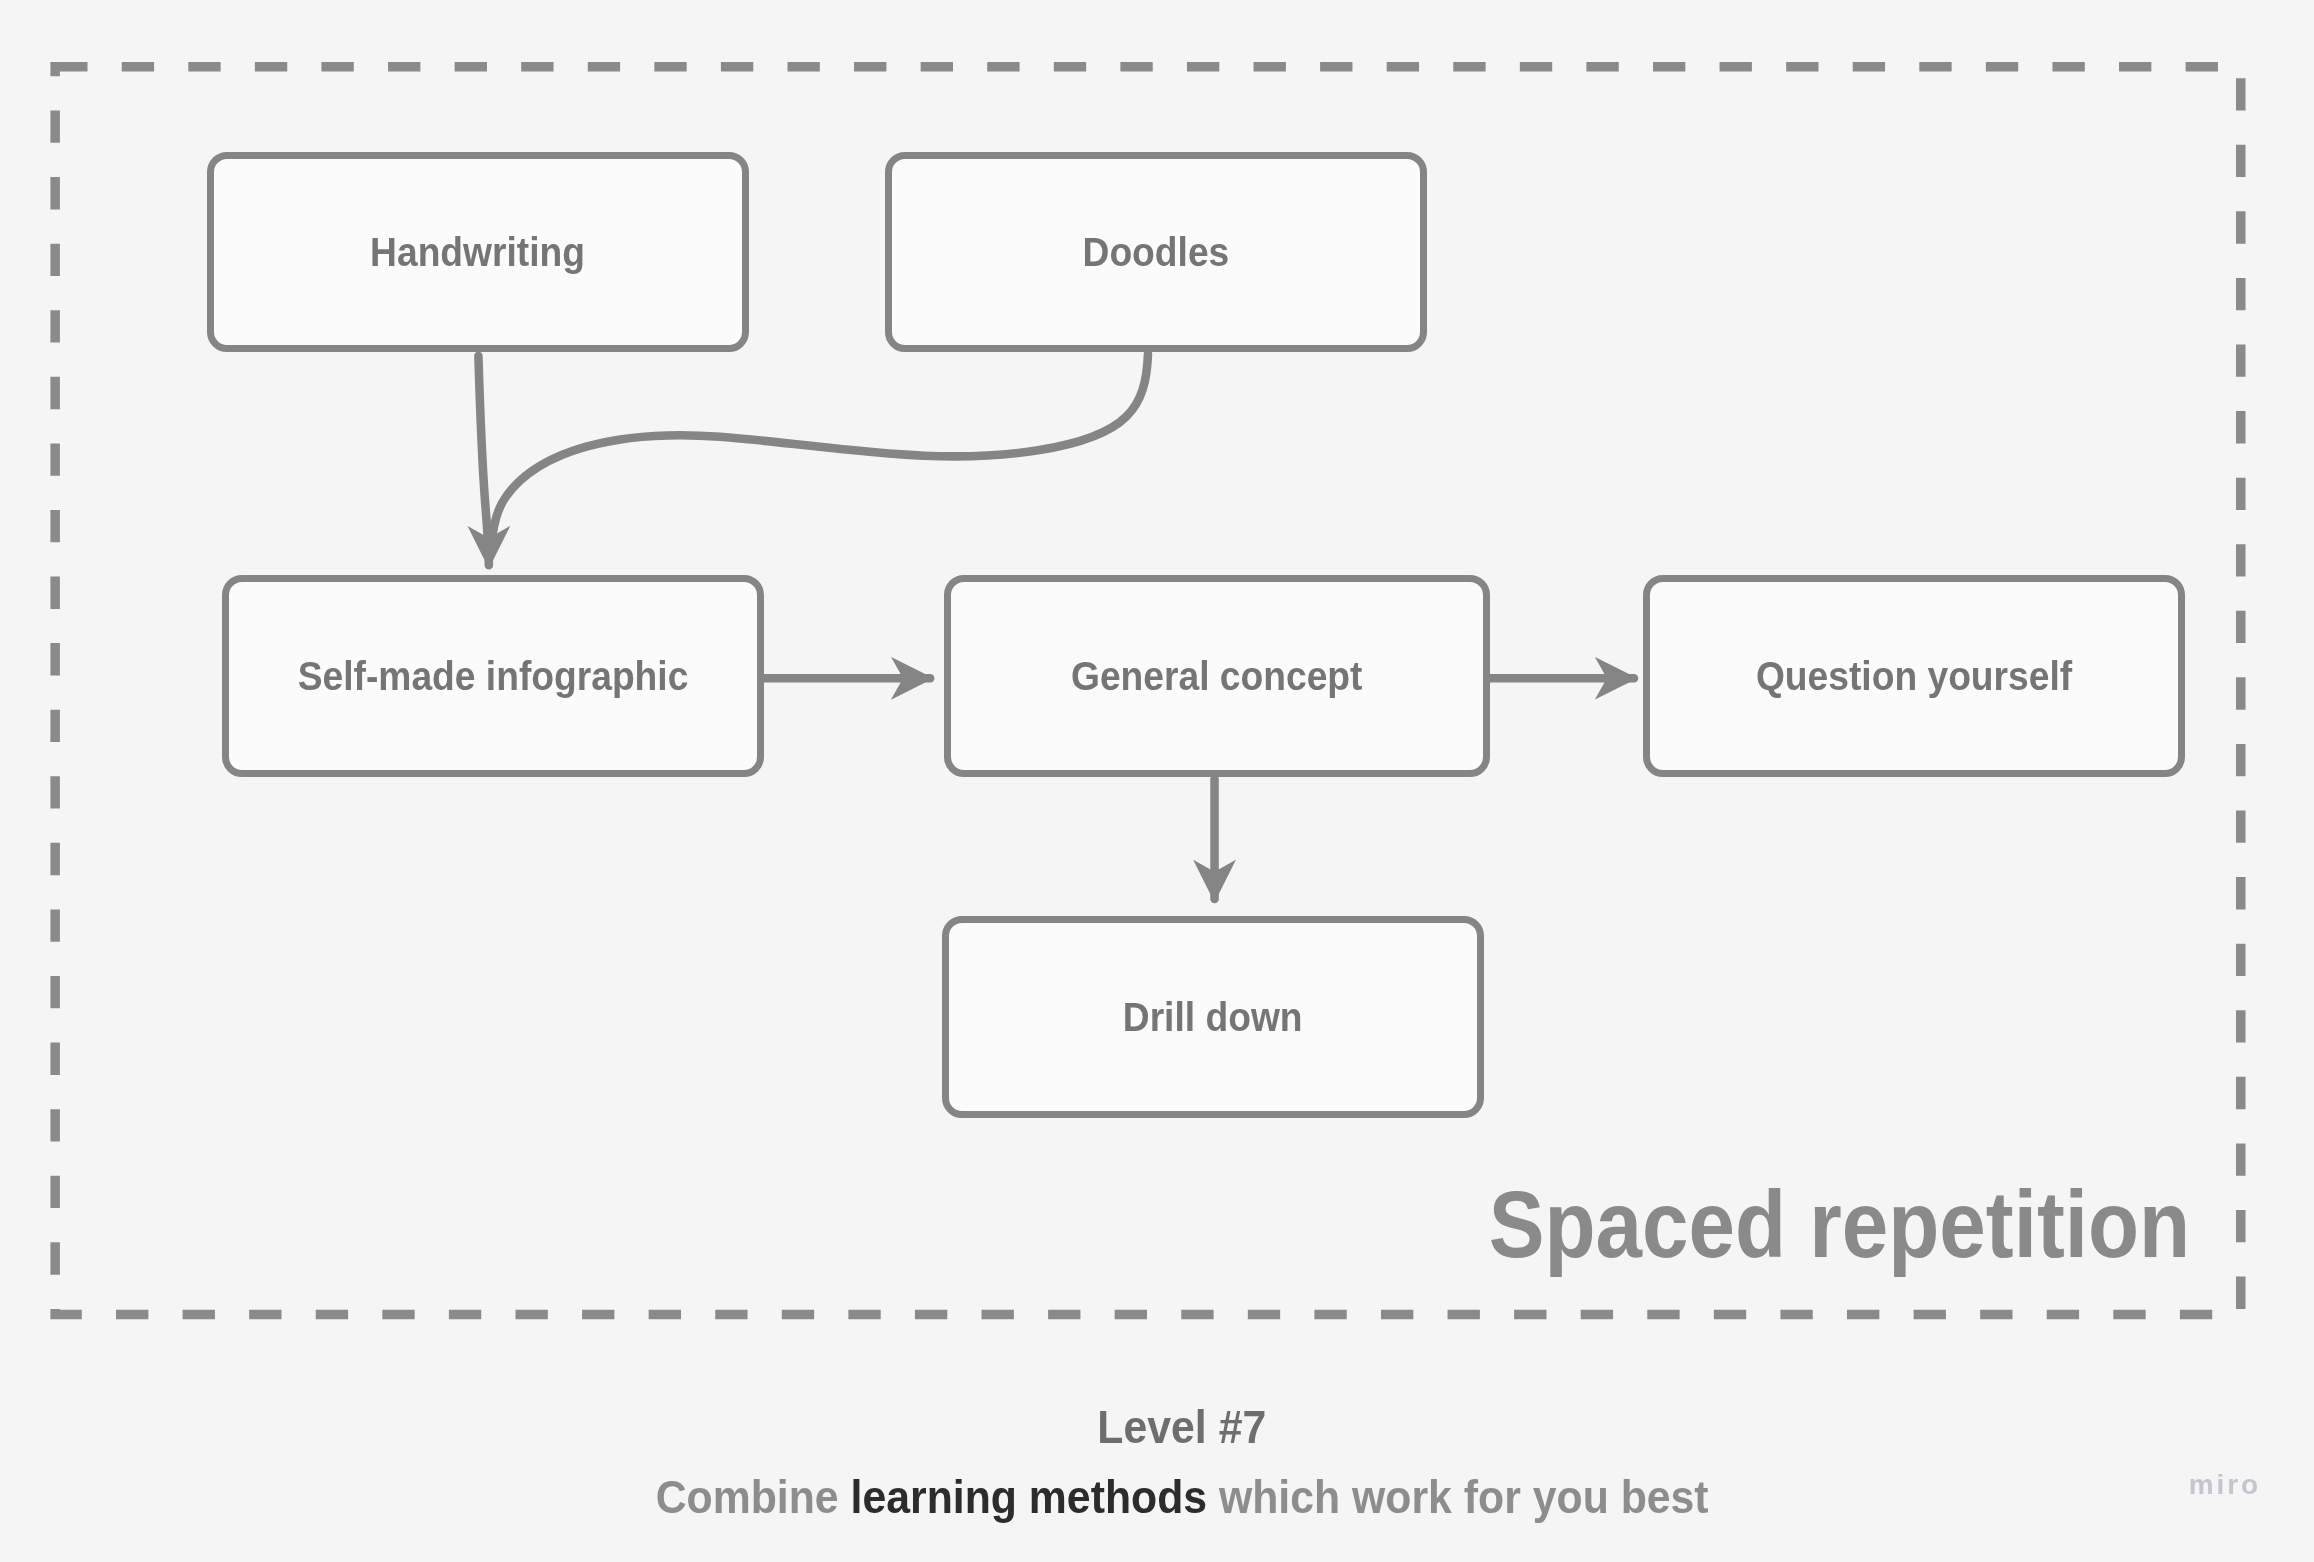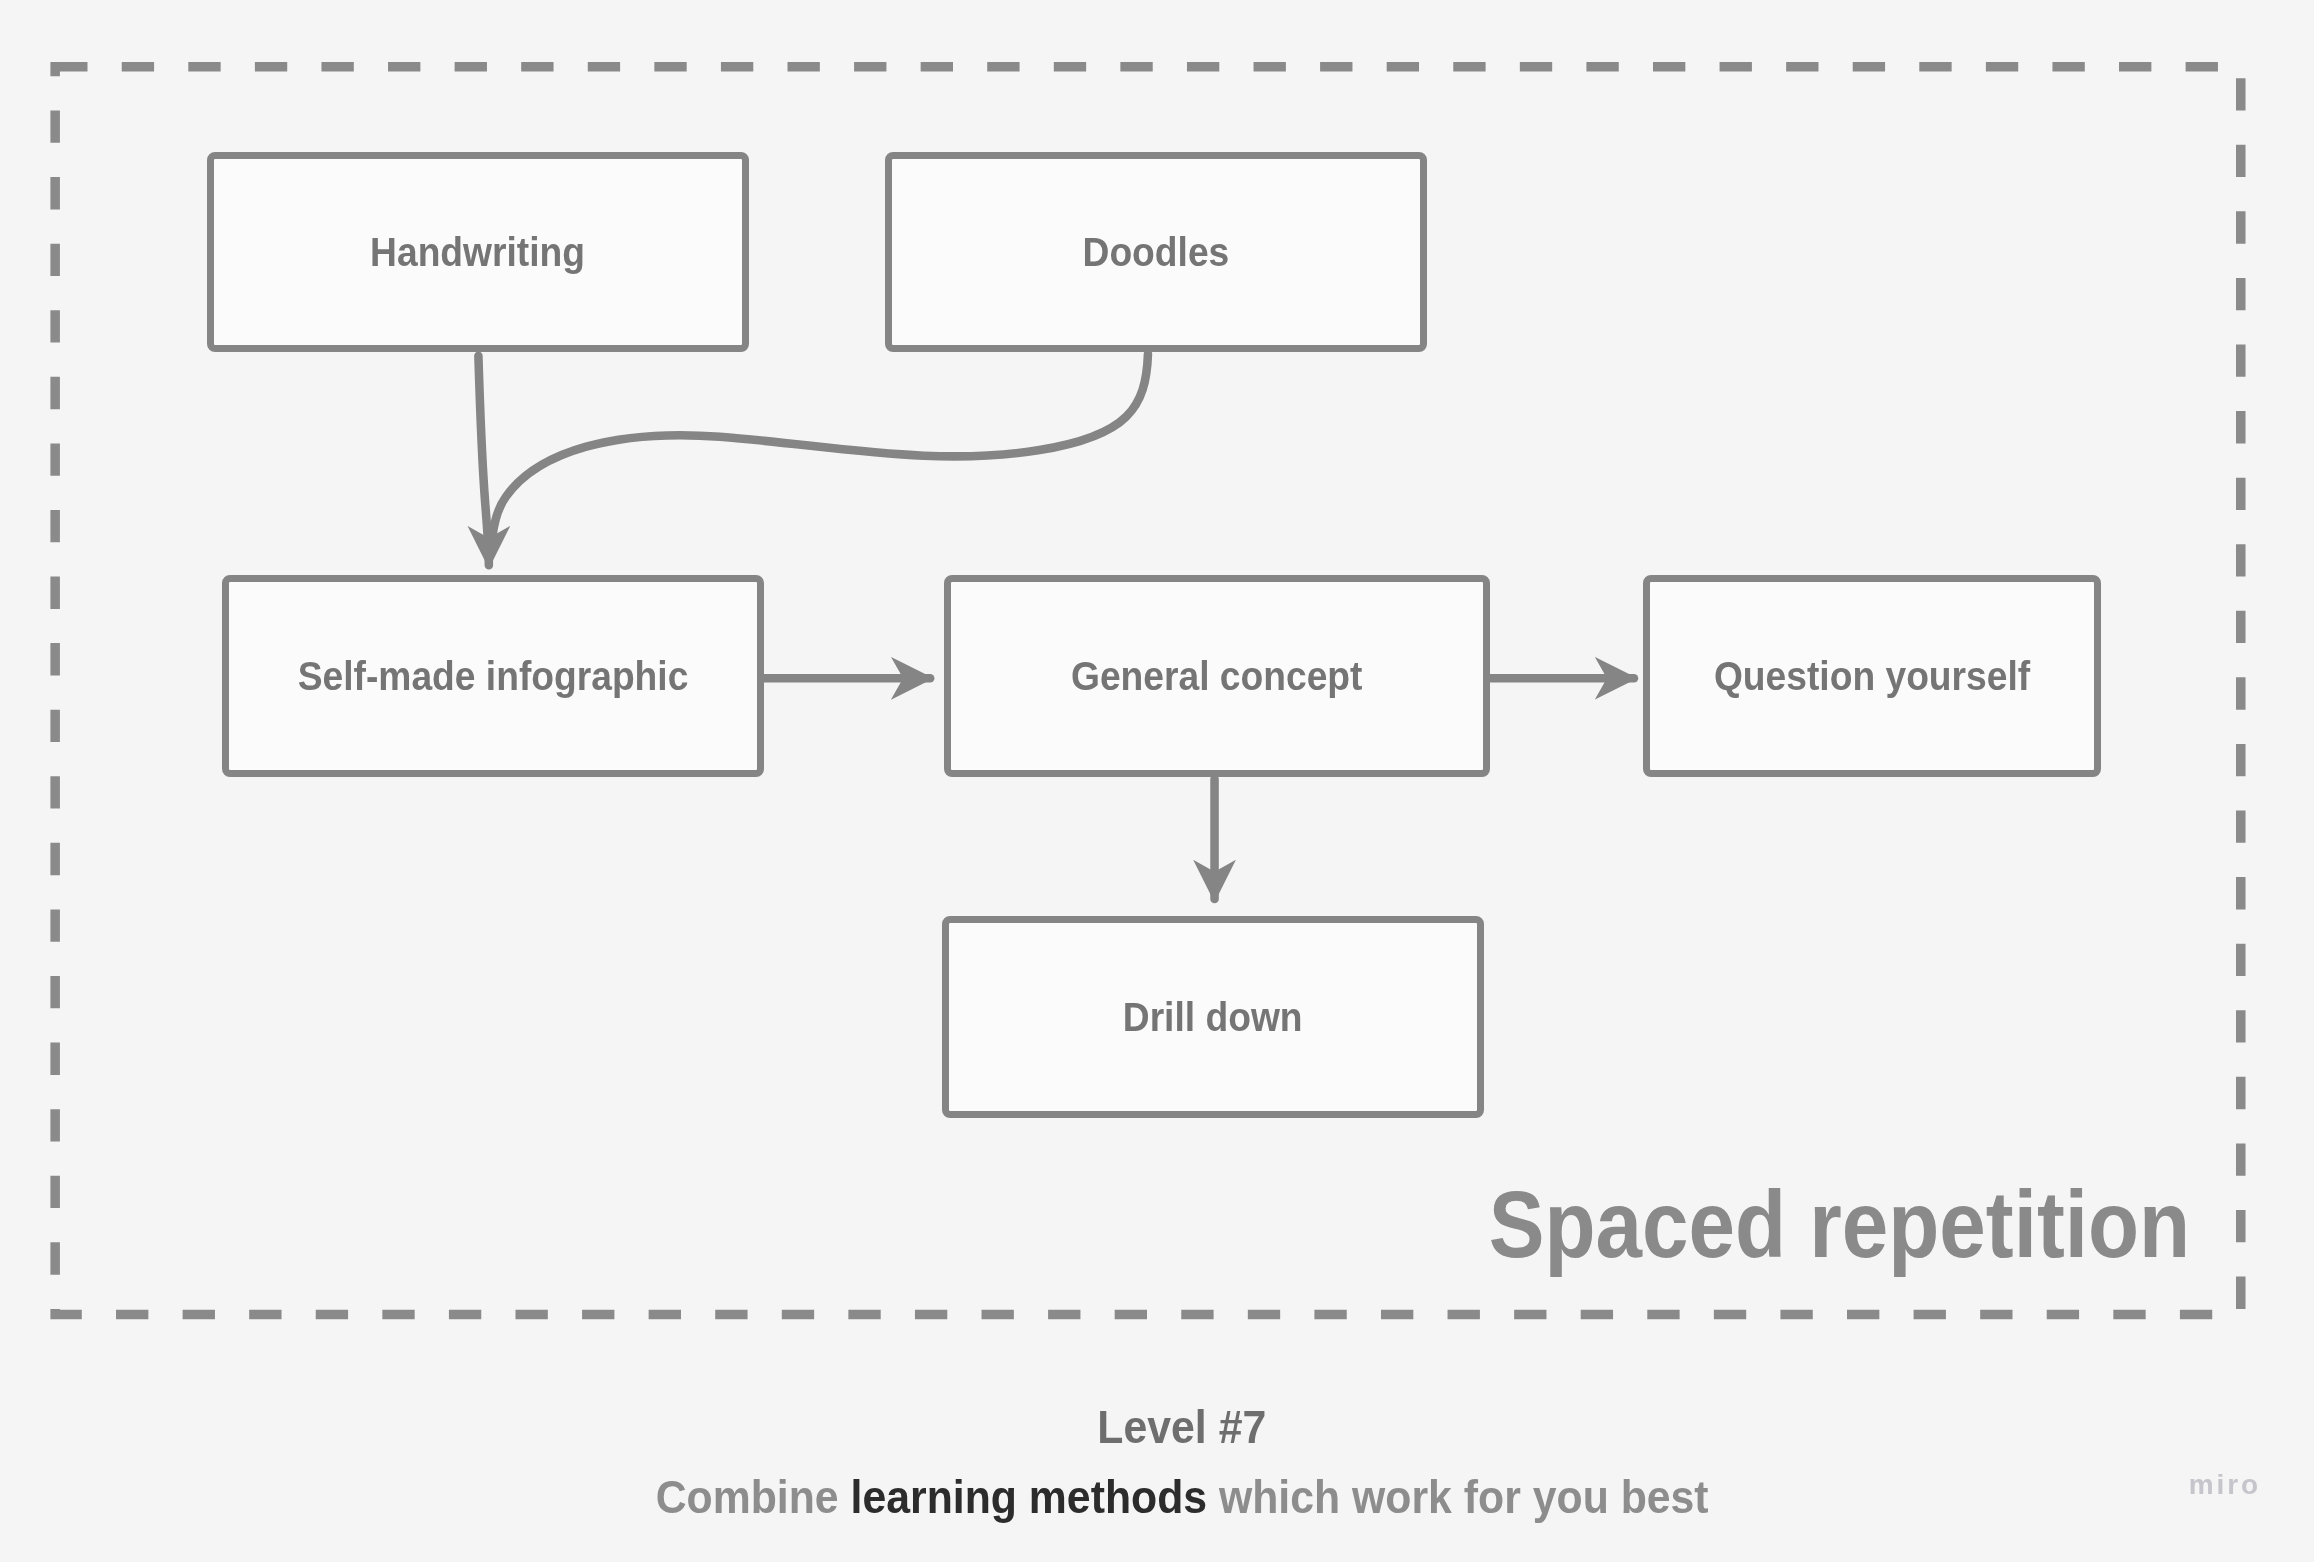--- a/index.html
+++ b/index.html
@@ -17,38 +17,38 @@
   .edges {
     position: absolute;
     left: 0;
     top: 0;
   }
   .node {
     position: absolute;
     box-sizing: border-box;
     background: #fbfbfb;
     border: 7.6px solid #858585;
-    border-radius: 8px;
+    border-radius: 20px;
     display: flex;
     align-items: center;
     justify-content: center;
   }
   .node .label {
     font-weight: bold;
     font-size: 40px;
     color: #757575;
     transform: scaleX(0.93);
     transform-origin: center center;
     white-space: nowrap;
   }
   #node-handwriting { left: 207px; top: 152px; width: 542px; height: 200px; }
   #node-doodles      { left: 885px; top: 152px; width: 542px; height: 200px; }
   #node-self-made    { left: 222px; top: 575px; width: 542px; height: 202px; }
   #node-general      { left: 944px; top: 575px; width: 546px; height: 202px; }
-  #node-question     { left: 1643px; top: 575px; width: 458px; height: 202px; }
+  #node-question     { left: 1643px; top: 575px; width: 542px; height: 202px; }
   #node-drill        { left: 942px; top: 908px; width: 542px; height: 202px; margin-top: 8px; }
 
   .region-label {
     position: absolute;
     right: 124px;
     top: 1172px;
     font-size: 95px;
     line-height: 1.1;
     font-weight: bold;
     color: #8a8a8a;

